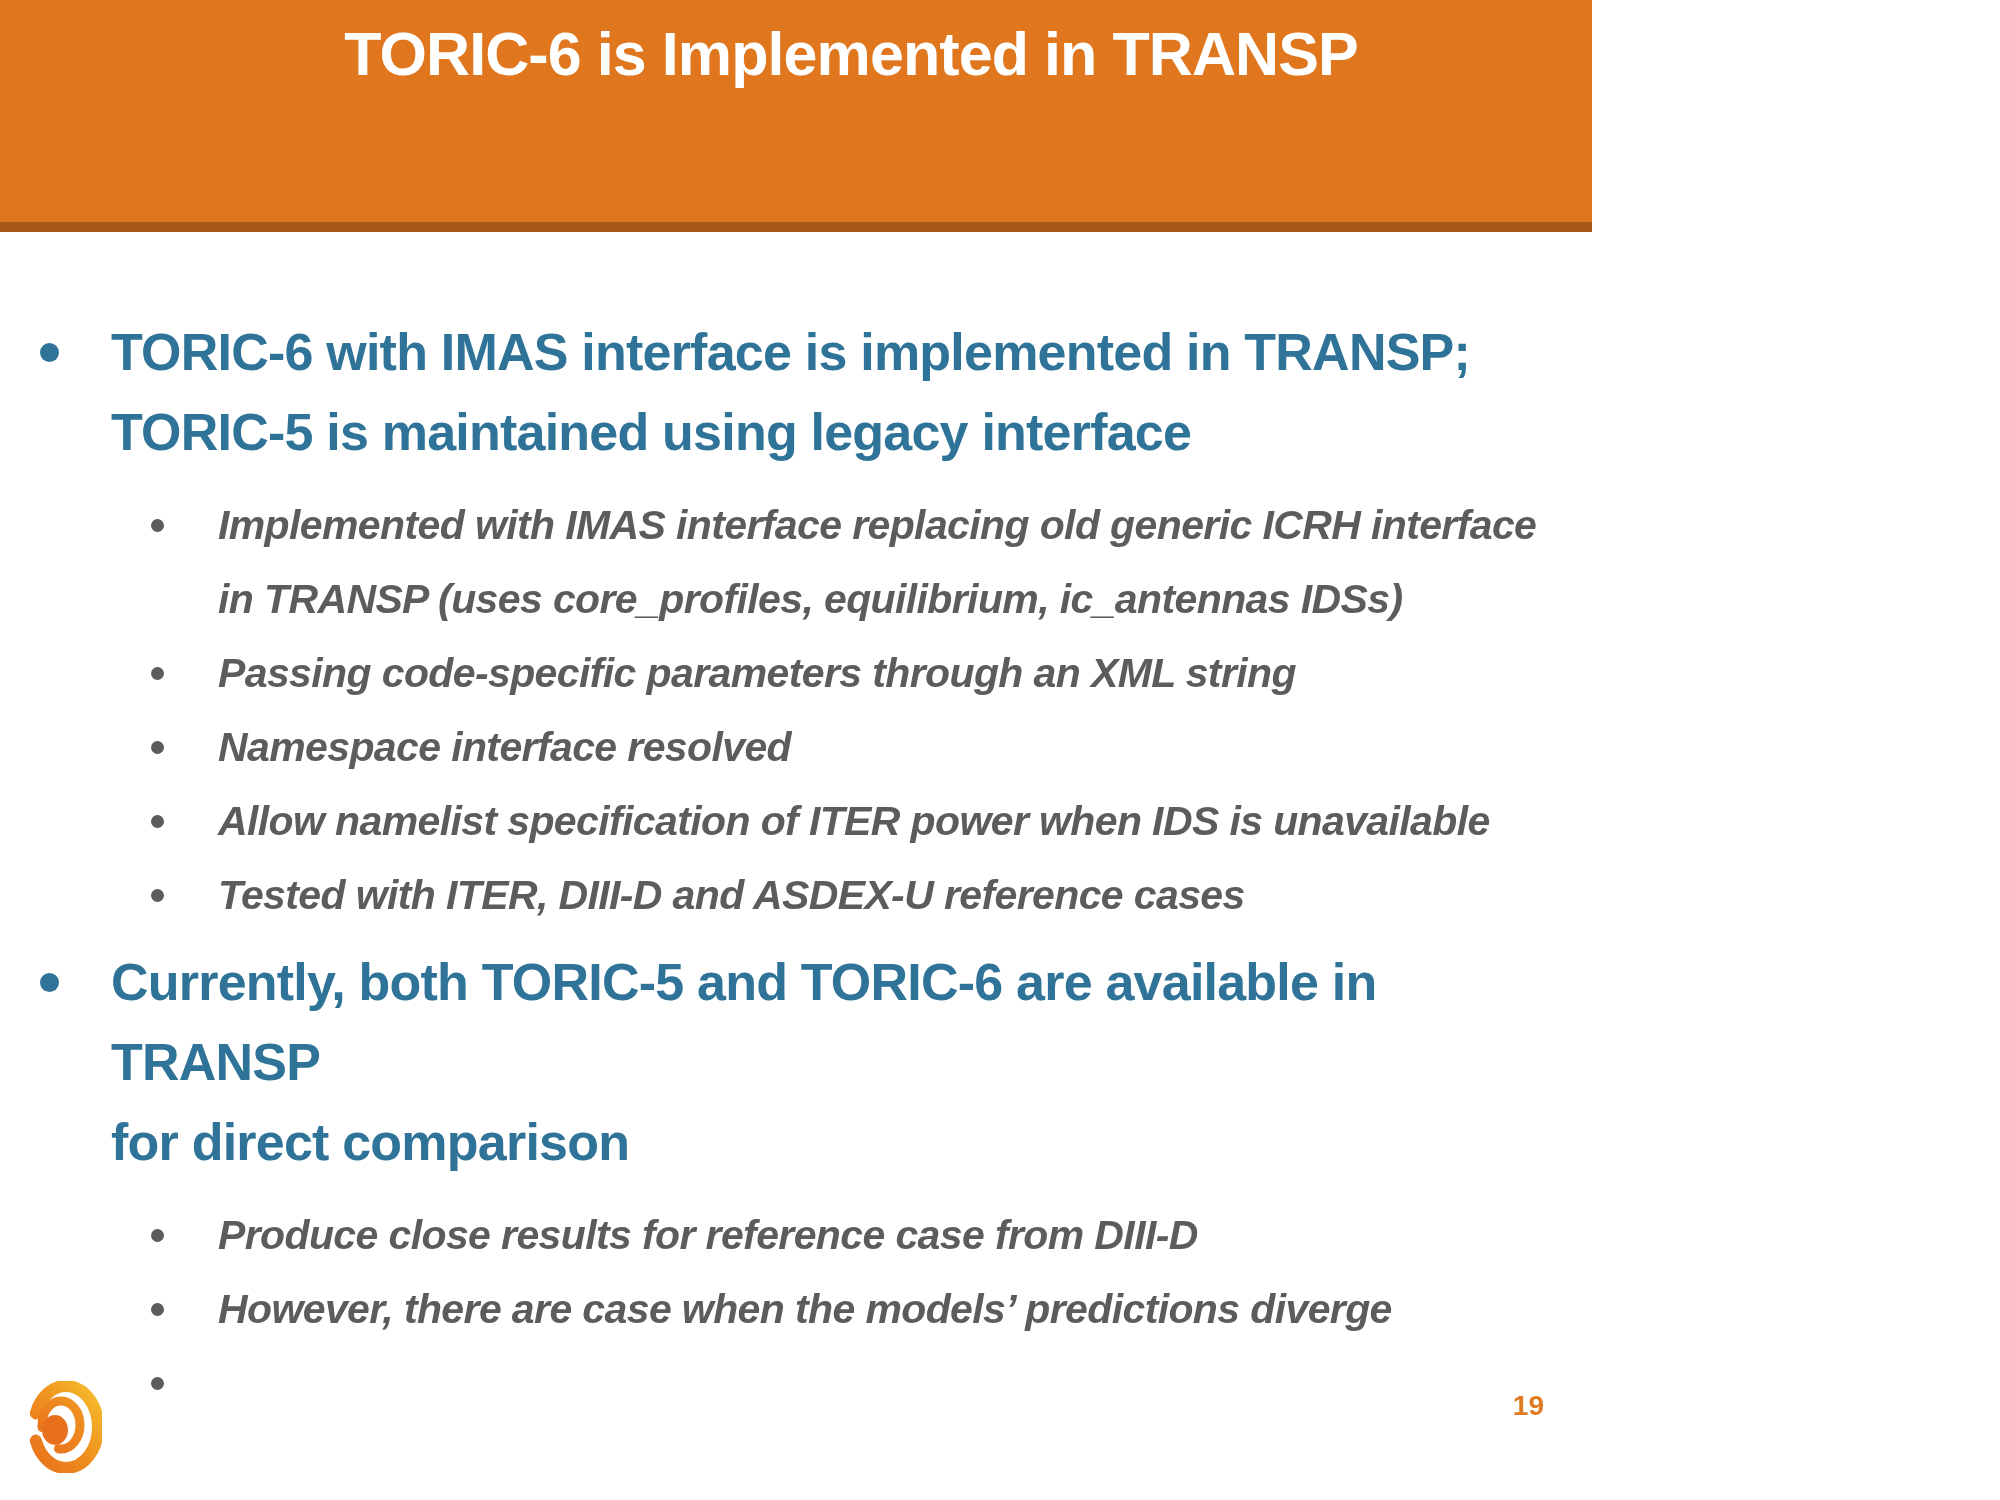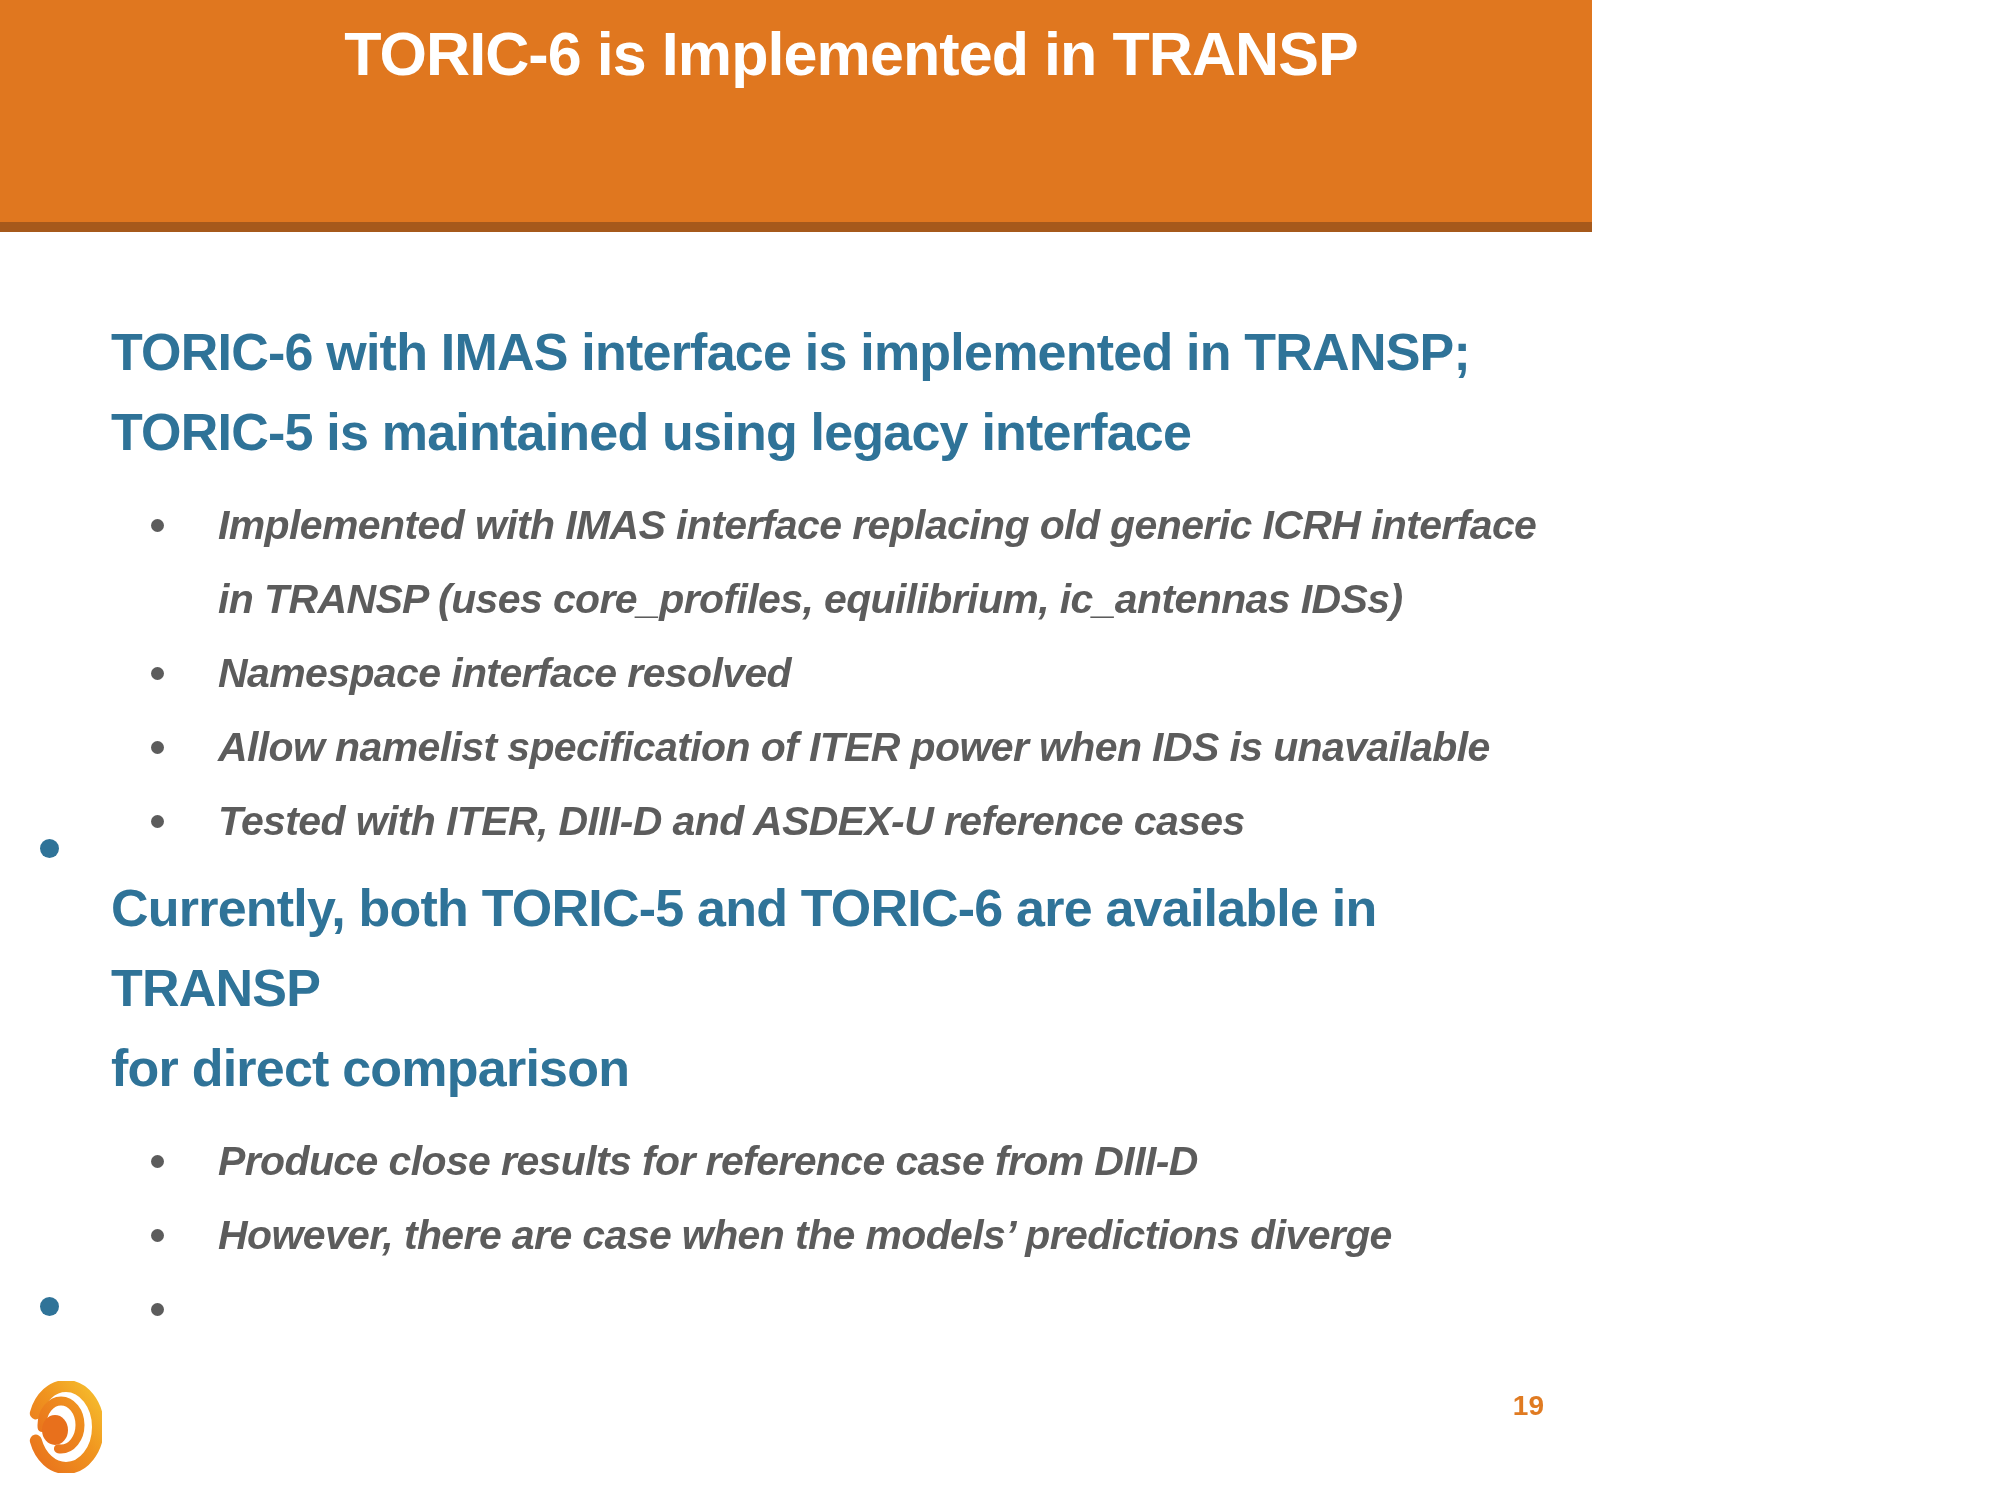--- a/index.html
+++ b/index.html
@@ -34,21 +34,21 @@
     color: var(--heading-text, #ffffff);
   }
 
   
   .content {
     position: absolute;
     top: 312px;
     left: 30px;
     right: 30px;
   }
-  .l1-item { display: flex; align-items: flex-end; margin-top: 0; }
+  .l1-item { display: flex; align-items: flex-start; margin-top: 0; }
   .l1-item + .l1-item { margin-top: 10px; }
   .dot { flex: none; border-radius: 50%; }
   .l1-dot {
     width: 19px; height: 19px;
     margin-left: 10px; margin-right: 52px; margin-top: 31px;
     background: var(--bullet-level1, #2F7398);
   }
   .l1-body { flex: 1 1 auto; min-width: 0; }
   .l1-text {
     font-size: 52px;
@@ -107,20 +107,24 @@
     <div class="l1-body">
       <div class="l1-text">TORIC-6 with IMAS interface is implemented in TRANSP;
 TORIC-5 is maintained using legacy interface</div>
       <div class="l2-list">
   <div class="l2-item">
     <span class="dot l2-dot"></span>
     <div class="l2-text">Implemented with IMAS interface replacing old generic ICRH interface
 in TRANSP (uses core_profiles, equilibrium, ic_antennas IDSs)</div>
   </div>
 
+  <div class="l2-item">
+    <span class="dot l2-dot"></span>
+    <div class="l2-text">Passing code-specific parameters through an XML string</div>
+  </div>
 
   <div class="l2-item">
     <span class="dot l2-dot"></span>
     <div class="l2-text">Namespace interface resolved</div>
   </div>
 
   <div class="l2-item">
     <span class="dot l2-dot"></span>
     <div class="l2-text">Allow namelist specification of ITER power when IDS is unavailable</div>
   </div>

